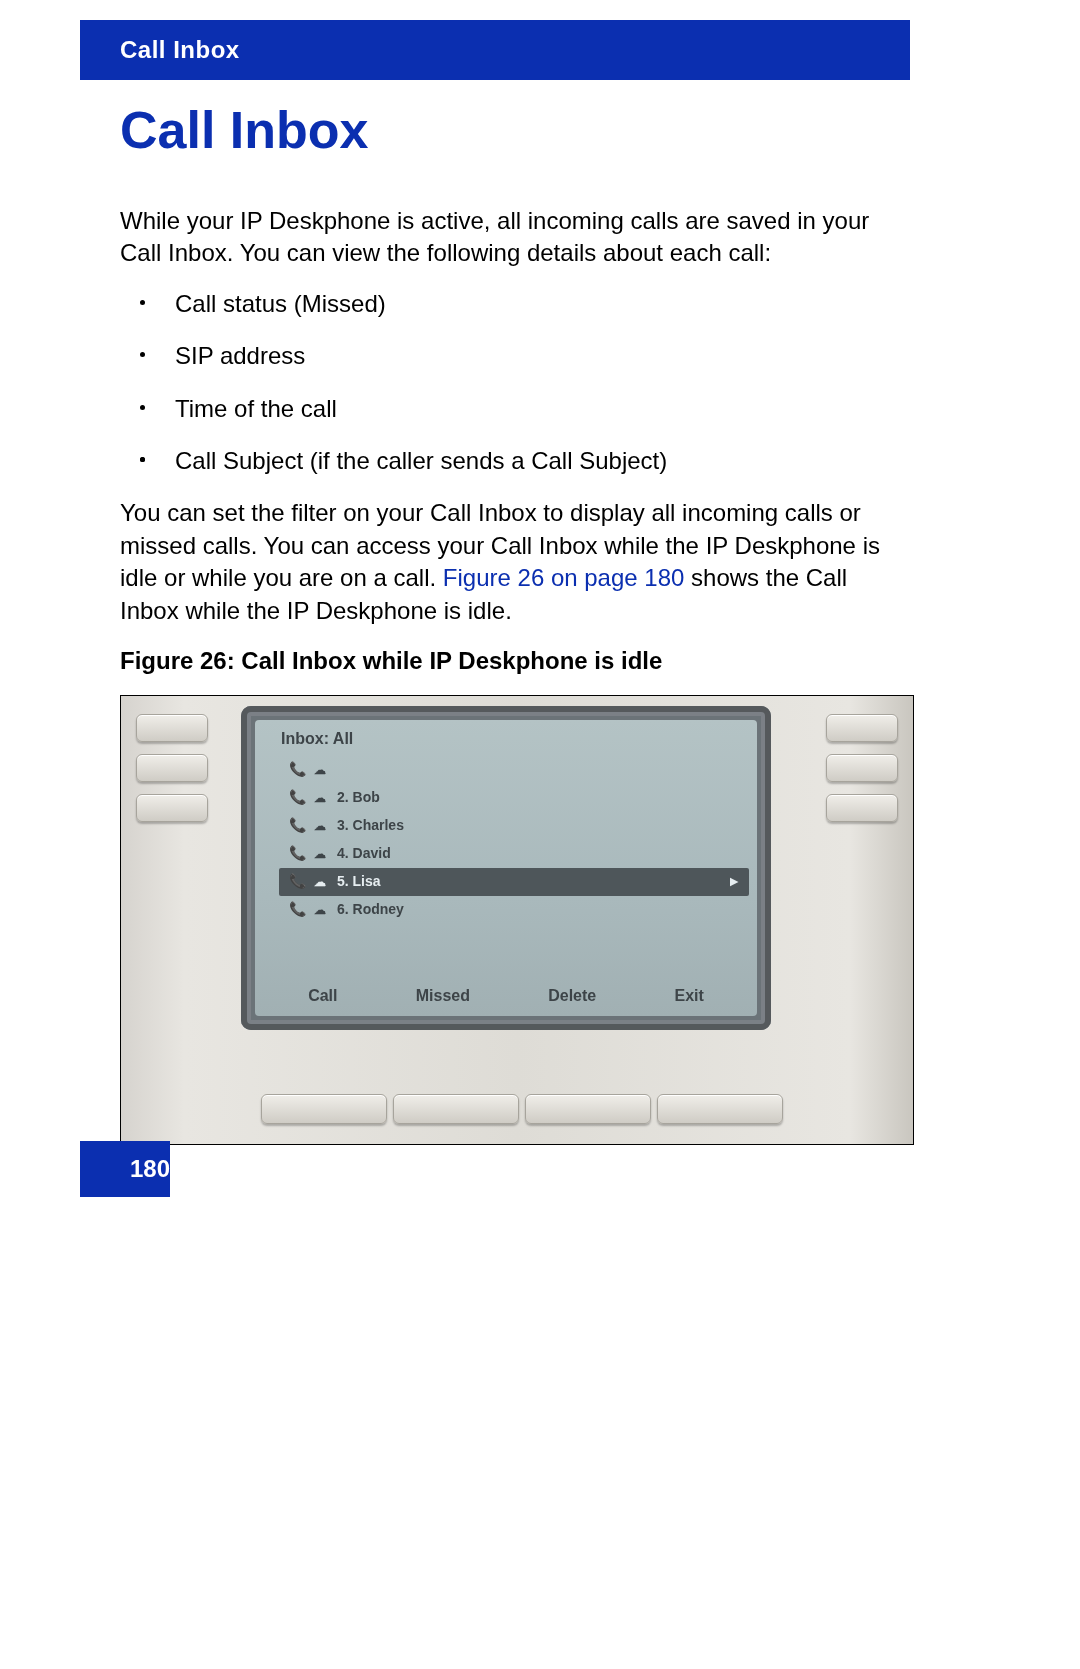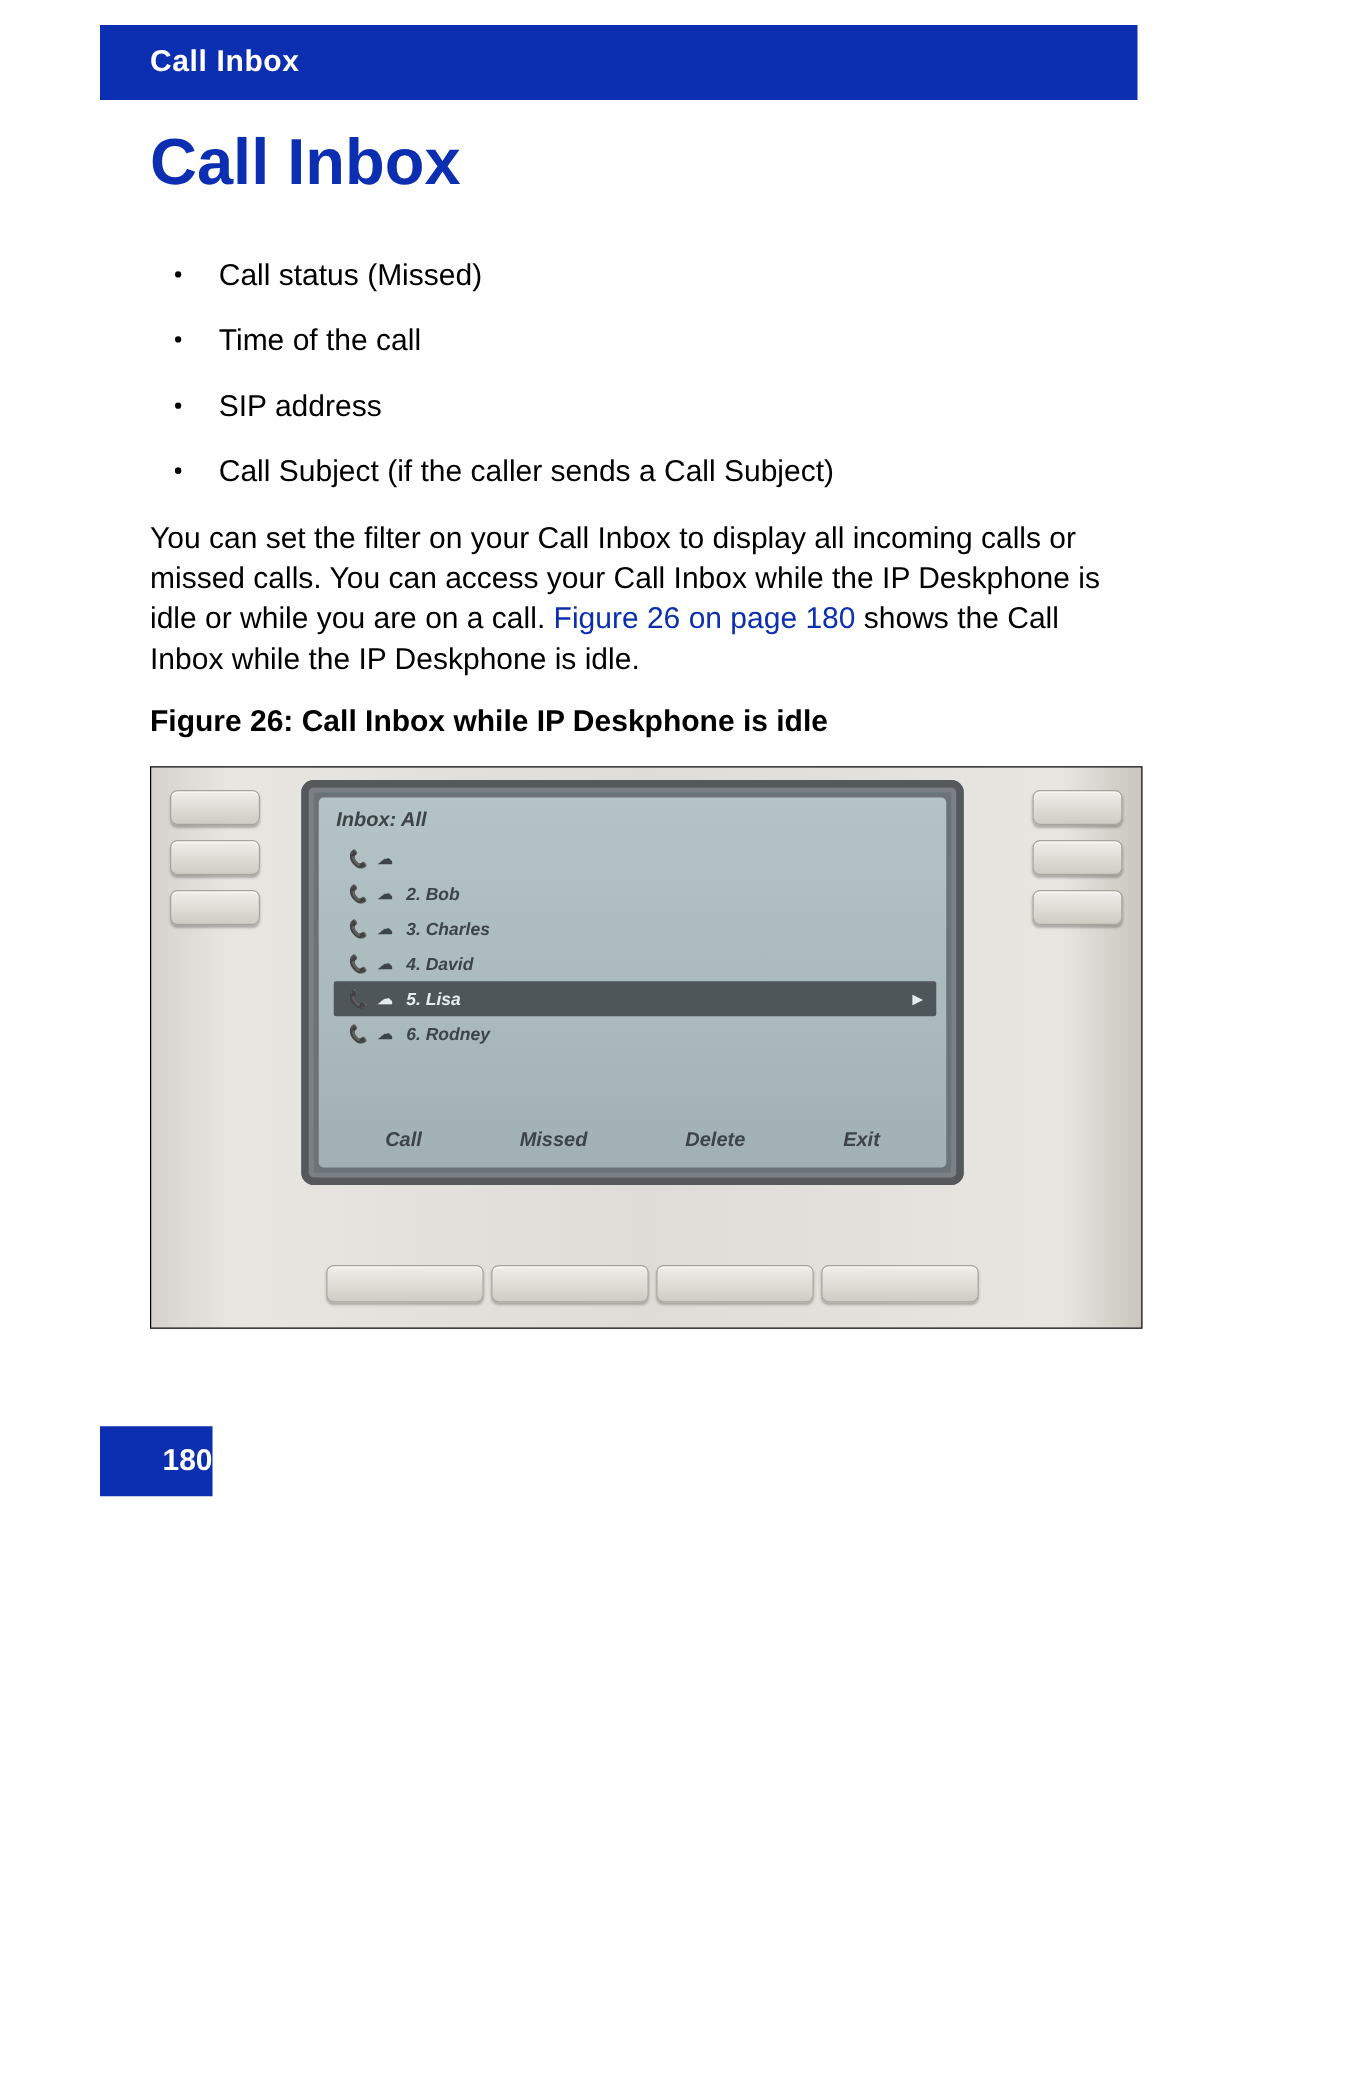--- a/index.html
+++ b/index.html
@@ -103,23 +103,22 @@
     box-shadow: inset 0 0 0 6px #55595c, inset 0 0 0 10px #7b8086;
   }
   .screen {
     position: absolute;
     left: 14px;
     top: 14px;
     right: 14px;
     bottom: 14px;
     background: linear-gradient(180deg, #b4c3c5 0%, #a9b9bc 60%, #a1b0b3 100%);
     border-radius: 4px;
-    padding: 6px 8px 0 12px;
+    padding: 6px 8px 0 24px;
     box-sizing: border-box;
-    font-style: italic;
   }
   .screen-title {
     color: #3d4448;
     font-weight: bold;
     font-size: 16px;
     margin: 2px 0 6px 2px;
   }
   .item-row {
     display: flex;
     align-items: center;
@@ -219,25 +218,26 @@
 
 <div class="page">
 
   <div class="header-bar">
     <span>Call Inbox</span>
   </div>
 
   <div class="title">Call Inbox</div>
 
   <div class="body">
+    <p>While your IP Deskphone is active, all incoming calls are saved in your Call Inbox. You can view the following details about each call:</p>
 
     <ul class="bullets">
       <li><span class="dot"></span><span>Call status (Missed)</span></li>
+      <li><span class="dot"></span><span>SIP address</span></li>
       <li><span class="dot"></span><span>Time of the call</span></li>
-      <li><span class="dot"></span><span>SIP address</span></li>
       <li><span class="dot"></span></li>
       <li><span class="dot"></span><span>Call Subject (if the caller sends a Call Subject)</span></li>
     </ul>
 
     <p>
       <span>You can set the filter on your Call Inbox to display all incoming calls or missed calls. You can access your Call Inbox while the IP Deskphone is idle or while you are on a call. </span><span class="link">Figure 26 on page 180</span><span> shows the Call Inbox while the IP Deskphone is idle.</span>
     </p>
 
     <p class="fig-caption">Figure 26: Call Inbox while IP Deskphone is idle</p>
 

